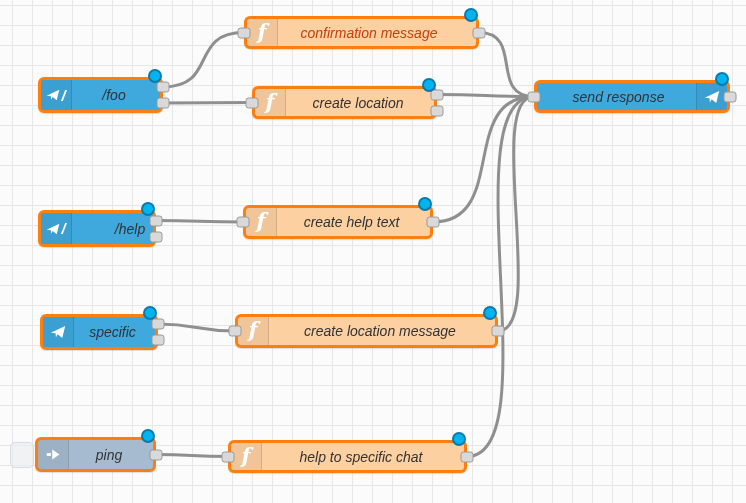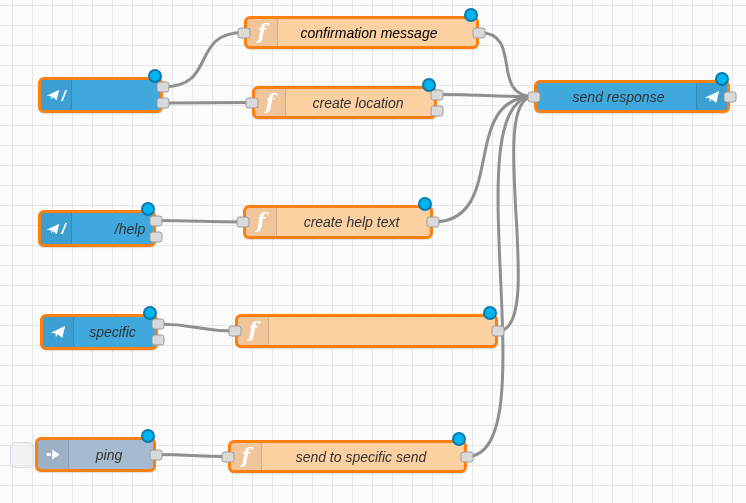--- a/index.html
+++ b/index.html
@@ -79,29 +79,30 @@
       <path d="M 156 454.5 C 192 454.5 192 456.5 228 456.5" fill="none" stroke="#8f8f8f" stroke-width="3" stroke-linecap="round"></path>
       <path d="M 467 456.5 C 550.4 456.5 450.6 96.5 534 96.5" fill="none" stroke="#8f8f8f" stroke-width="3" stroke-linecap="round"></path>
     </svg>
     <div class="node" style="left: 38px; top: 77px; width: 125px; height: 36px; background: rgb(63, 169, 221); border-color: rgb(255, 127, 14);">
       <div class="icon-region left">
         <svg viewBox="0 0 20 20" width="14" height="14">
           <polygon points="1,11 19,2.5 15.3,17.5 9.6,12.9 7.4,16.6 6.9,11.7" fill="#ffffff"></polygon>
         </svg>
         <span class="slash-glyph">/</span>
       </div>
+      <div class="node-label" style="color: rgb(51, 51, 51); left: 30px; right: 3px;">/foo</div>
     </div>
     <div class="port" style="left: 163px; top: 87px; background: rgb(217, 217, 217); border-color: rgb(153, 153, 153);"></div>
     <div class="port" style="left: 163px; top: 103px; background: rgb(217, 217, 217); border-color: rgb(153, 153, 153);"></div>
     <div class="changed-dot" style="left: 155px; top: 76px; background: rgb(0, 180, 240); border-color: rgb(11, 121, 171);"></div>
     <div class="node" style="left: 244px; top: 16px; width: 235px; height: 33px; background: rgb(253, 208, 162); border-color: rgb(255, 127, 14);">
       <div class="icon-region left">
         <span class="f-glyph">f</span>
       </div>
-      <div class="node-label" style="color: #000000; left: 18px; right: 3px;">confirmation message</div>
+      <div class="node-label" style="color: #c2410c; left: 18px; right: 3px;">confirmation message</div>
     </div>
     <div class="port" style="left: 244px; top: 32.5px; background: rgb(217, 217, 217); border-color: rgb(153, 153, 153);"></div>
     <div class="port" style="left: 479px; top: 32.5px; background: rgb(217, 217, 217); border-color: rgb(153, 153, 153);"></div>
     <div class="changed-dot" style="left: 471px; top: 15px; background: rgb(0, 180, 240); border-color: rgb(11, 121, 171);"></div>
     <div class="node" style="left: 252px; top: 86px; width: 185px; height: 33px; background: rgb(253, 208, 162); border-color: rgb(255, 127, 14);">
       <div class="icon-region left">
         <span class="f-glyph">f</span>
       </div>
       <div class="node-label" style="color: rgb(51, 51, 51); left: 30px; right: 3px;">create location</div>
     </div>
@@ -138,41 +139,42 @@
       </div>
       <div class="node-label" style="color: rgb(51, 51, 51); left: 30px; right: 3px;">specific</div>
     </div>
     <div class="port" style="left: 158px; top: 324px; background: rgb(217, 217, 217); border-color: rgb(153, 153, 153);"></div>
     <div class="port" style="left: 158px; top: 340px; background: rgb(217, 217, 217); border-color: rgb(153, 153, 153);"></div>
     <div class="changed-dot" style="left: 150px; top: 313px; background: rgb(0, 180, 240); border-color: rgb(11, 121, 171);"></div>
     <div class="node" style="left: 235px; top: 314px; width: 263px; height: 34px; background: rgb(253, 208, 162); border-color: rgb(255, 127, 14);">
       <div class="icon-region left">
         <span class="f-glyph">f</span>
       </div>
+      <div class="node-label" style="color: rgb(51, 51, 51); left: 30px; right: 3px;">create location message</div>
     </div>
     <div class="port" style="left: 235px; top: 331px; background: rgb(217, 217, 217); border-color: rgb(153, 153, 153);"></div>
     <div class="port" style="left: 498px; top: 331px; background: rgb(217, 217, 217); border-color: rgb(153, 153, 153);"></div>
     <div class="changed-dot" style="left: 490px; top: 313px; background: rgb(0, 180, 240); border-color: rgb(11, 121, 171);"></div>
     <div class="inject-button" style="left: 10px; top: 454.5px;"></div>
     <div class="node" style="left: 35px; top: 437px; width: 121px; height: 35px; background: rgb(166, 187, 207); border-color: rgb(255, 127, 14);">
       <div class="icon-region left">
         <svg viewBox="0 0 20 20" width="17" height="17">
           <rect x="2" y="8.4" width="5" height="3.2" fill="#ffffff"></rect>
           <polygon points="8.5,4.2 17,10 8.5,15.8" fill="#ffffff"></polygon>
         </svg>
       </div>
       <div class="node-label" style="color: rgb(51, 51, 51); left: 30px; right: 3px;">ping</div>
     </div>
     <div class="port" style="left: 156px; top: 454.5px; background: rgb(217, 217, 217); border-color: rgb(153, 153, 153);"></div>
     <div class="changed-dot" style="left: 148px; top: 436px; background: rgb(0, 180, 240); border-color: rgb(11, 121, 171);"></div>
     <div class="node" style="left: 228px; top: 440px; width: 239px; height: 33px; background: rgb(253, 208, 162); border-color: rgb(255, 127, 14);">
       <div class="icon-region left">
         <span class="f-glyph">f</span>
       </div>
-      <div class="node-label" style="color: rgb(51, 51, 51); left: 30px; right: 3px;">send to specific send</div>
+      <div class="node-label" style="color: rgb(51, 51, 51); left: 30px; right: 3px;">help to specific chat</div>
     </div>
     <div class="port" style="left: 228px; top: 456.5px; background: rgb(217, 217, 217); border-color: rgb(153, 153, 153);"></div>
     <div class="port" style="left: 467px; top: 456.5px; background: rgb(217, 217, 217); border-color: rgb(153, 153, 153);"></div>
     <div class="changed-dot" style="left: 459px; top: 439px; background: rgb(0, 180, 240); border-color: rgb(11, 121, 171);"></div>
     <div class="node" style="left: 534px; top: 80px; width: 196px; height: 33px; background: rgb(63, 169, 221); border-color: rgb(255, 127, 14); text-align: right;">
       <div class="icon-region right">
         <svg viewBox="0 0 20 20" width="16" height="16">
           <polygon points="1,11 19,2.5 15.3,17.5 9.6,12.9 7.4,16.6 6.9,11.7" fill="#ffffff"></polygon>
         </svg>
       </div>

